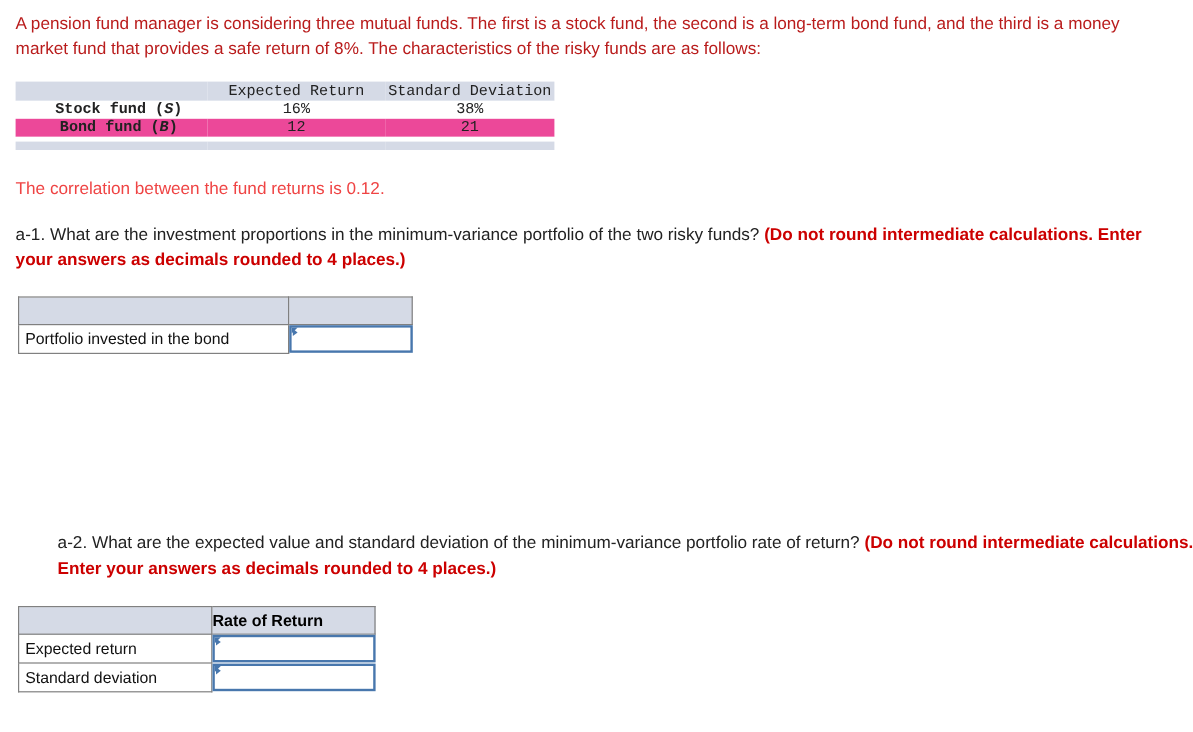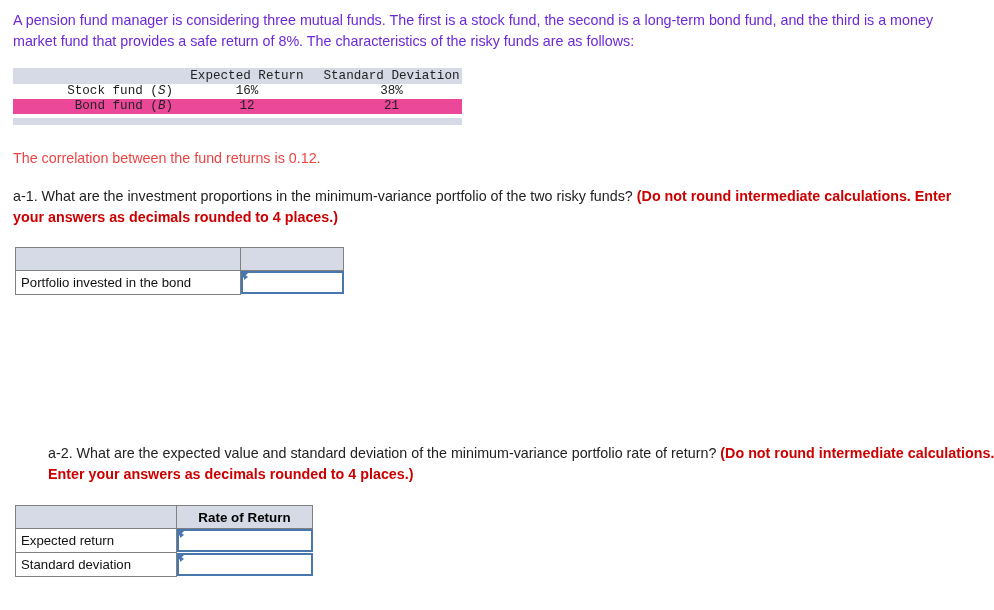--- a/index.html
+++ b/index.html
@@ -17,21 +17,21 @@
   }
 
   
   .intro {
     position: absolute;
     left: 13px;
     top: 10px;
     width: 948px;
     font-size: 14.3px;
     line-height: 21px;
-    color: #6d28d9;
+    color: #b91c1c;
   }
 
   
   .data-table {
     position: absolute;
     left: 13px;
     top: 68px;
     width: 449px;
     border-collapse: collapse;
     font-family: "Liberation Mono", "DejaVu Sans Mono", monospace;
@@ -51,21 +51,21 @@
     vertical-align: middle;
   }
   .dt-headrow td.dt-blank { background: #d5dae6; }
   .dt-row td {
     height: 15px;
     line-height: 15px;
     vertical-align: middle;
   }
   .dt-row.odd td { background: #ffffff; }
   .dt-row.even td { background: #ec4899; }
-  .dt-label { padding-left: 12px !important; text-align: right; white-space: nowrap; }
+  .dt-label { padding-left: 12px !important; text-align: center; white-space: nowrap; font-weight: bold; }
   .dt-num { text-align: center; }
   .dt-footrow td {
     background: #d5dae6;
     height: 7px;
     line-height: 7px;
     font-size: 0;
   }
   .dt-spacer td { height: 4px; background: #ffffff; font-size: 0; line-height: 0; }
   .ital { font-style: italic; }
 
@@ -103,21 +103,21 @@
   .ans-table td {
     border: 1px solid #808080;
     padding: 0;
     vertical-align: middle;
   }
   .ans-head td {
     background: #d5dae6;
     height: 22px;
   }
   .ans-head td.ans-head-title {
-    text-align: center;
+    text-align: left;
     font-weight: bold;
     font-size: 13.4px;
     color: #000;
   }
   .ans-row td.ans-label {
     height: 23px;
     padding-left: 5px;
     white-space: nowrap;
     background: #ffffff;
   }

